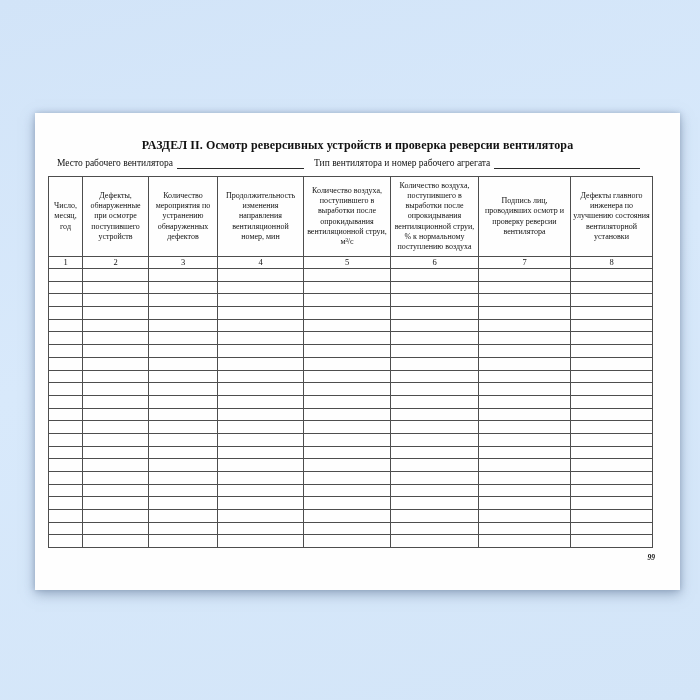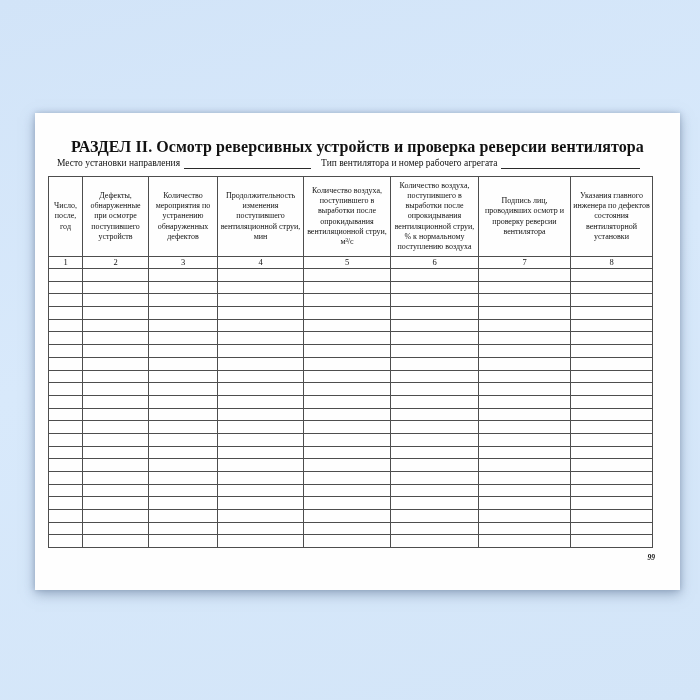--- a/index.html
+++ b/index.html
@@ -8,21 +8,21 @@
     background:linear-gradient(165deg,#d2e4f8 0%,#d8e9fb 45%,#d3e5f8 100%);
     font-family:"Liberation Serif", serif;color:#111;
   }
   .page{
     position:absolute;left:35px;top:113px;width:645px;height:477px;
     background:#fefefe;
     box-shadow:0 4px 12px rgba(96,118,150,.55),0 0 5px rgba(110,130,160,.38);
   }
   .doc-title{
     position:absolute;top:25px;left:0;right:0;text-align:center;
-    font-size:16px;font-weight:bold;letter-spacing:.1px;white-space:nowrap;
+    font-size:12px;font-weight:bold;letter-spacing:.1px;white-space:nowrap;
   }
   .fields{
     position:absolute;top:44px;left:22px;right:40px;
     display:flex;align-items:flex-end;font-size:9.5px;line-height:12px;
   }
   .field-label{white-space:nowrap;}
   .fill-line{border-bottom:1px solid #2a2a2a;height:11px;}
   .fill-line.first{width:127px;margin-left:4px;}
   .fill-line.second{flex:1;margin-left:4px;}
   .field-label.second{margin-left:10px;text-align:center;}
@@ -44,47 +44,47 @@
   }
 </style>
 </head>
 <body>
 
 <div class="page">
 
   <div class="doc-title">РАЗДЕЛ II. Осмотр реверсивных устройств и проверка реверсии вентилятора</div>
 
   <div class="fields">
-    <span class="field-label">Место установки направления</span>
+    <span class="field-label">Место рабочего вентилятора</span>
     <span class="fill-line first"></span>
     <span class="field-label second">Тип вентилятора и номер рабочего агрегата</span>
     <span class="fill-line second"></span>
   </div>
 
   <table class="log">
     <colgroup>
         <col style="width: 34px;">
         <col style="width: 66px;">
         <col style="width: 69px;">
         <col style="width: 86px;">
         <col style="width: 87px;">
         <col style="width: 88px;">
         <col style="width: 92px;">
         <col style="width: 82px;">
       </colgroup>
     <thead>
         <tr>
-          <th class="hcell">Число, после, год</th>
+          <th class="hcell">Число, месяц, год</th>
           <th class="hcell">Дефекты, обнаруженные при осмотре поступившего устройств</th>
           <th class="hcell">Количество мероприятия по устранению обнаруженных дефектов</th>
-          <th class="hcell">Продолжительность изменения поступившего вентиляционной струи, мин</th>
+          <th class="hcell">Продолжительность изменения направления вентиляционной номер, мин</th>
           <th class="hcell">Количество воздуха, поступившего в выработки после опрокидывания вентиляционной струи, м³/с</th>
           <th class="hcell">Количество воздуха, поступившего в выработки после опрокидывания вентиляционной струи, % к нормальному поступлению воздуха</th>
           <th class="hcell">Подпись лиц, проводивших осмотр и проверку реверсии вентилятора</th>
-          <th class="hcell">Указания главного инженера по дефектов состояния вентиляторной установки</th>
+          <th class="hcell">Дефекты главного инженера по улучшению состояния вентиляторной установки</th>
         </tr>
         <tr class="numrow">
           <td>1</td>
           <td>2</td>
           <td>3</td>
           <td>4</td>
           <td>5</td>
           <td>6</td>
           <td>7</td>
           <td>8</td>

